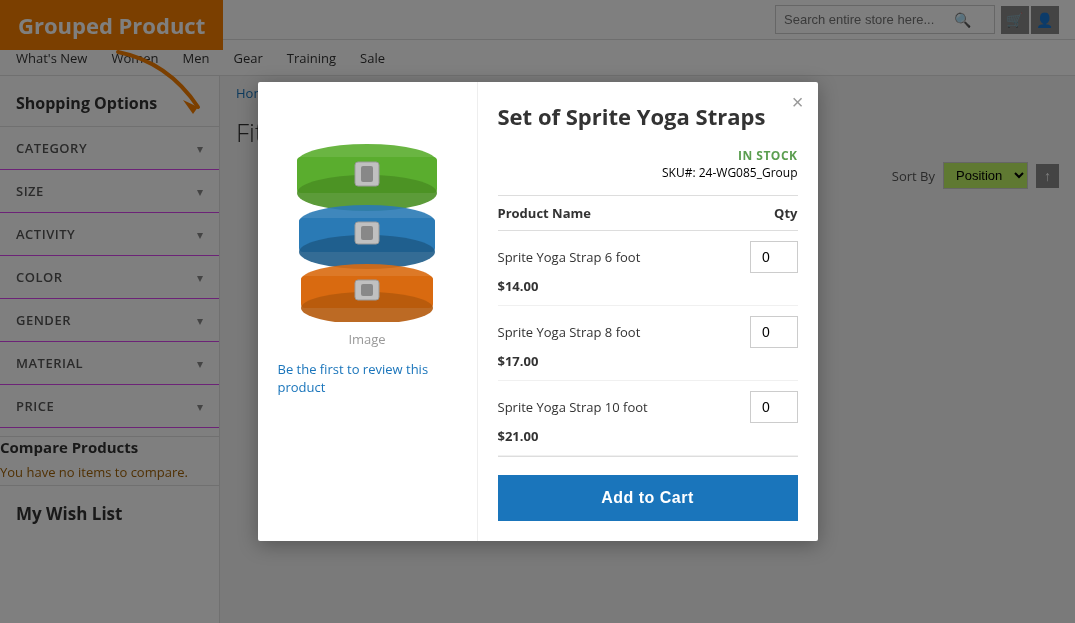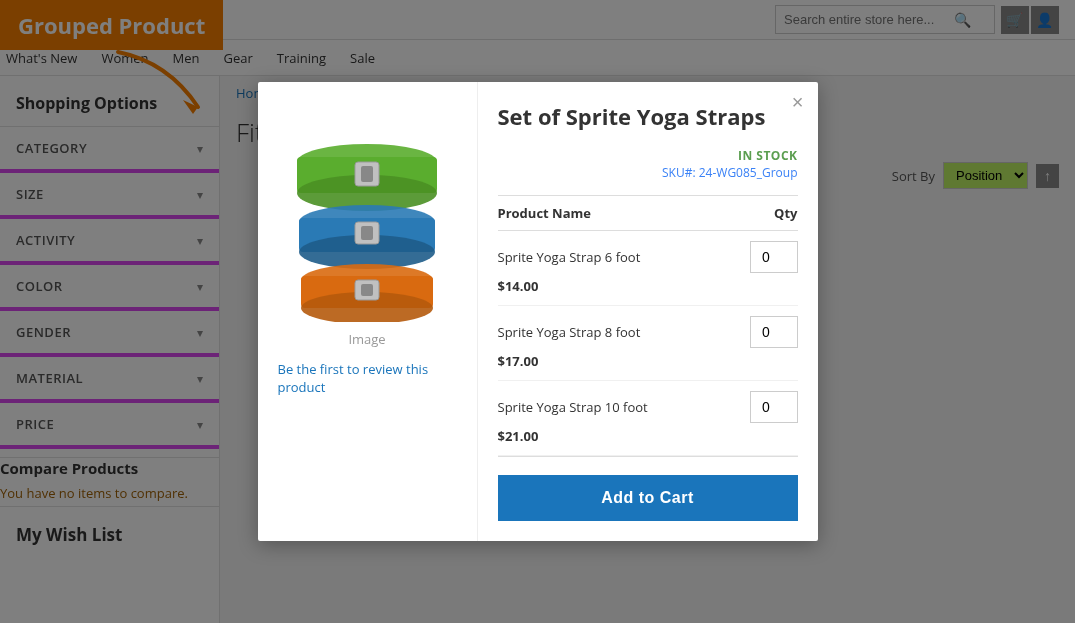--- a/index.html
+++ b/index.html
@@ -7,35 +7,35 @@
 
     
     .header { background: #fff; border-bottom: 1px solid #ddd; padding: 6px 16px; display: flex; align-items: center; justify-content: flex-end; height: 40px; }
     .search-bar { display: flex; align-items: center; border: 1px solid #ccc; background: #fff; padding: 4px 8px; width: 220px; }
     .search-bar input { border: none; outline: none; font-size: 13px; width: 170px; color: #999; }
     .search-icon { color: #555; font-size: 14px; cursor: pointer; }
     .header-icons { display: flex; margin-left: 6px; gap: 2px; }
     .header-icon-btn { background: #888; color: #fff; border: none; width: 28px; height: 28px; display: flex; align-items: center; justify-content: center; cursor: pointer; font-size: 14px; }
 
     
-    .nav { background: #fff; border-bottom: 1px solid #e0e0e0; display: flex; align-items: center; padding: 0 6px; height: 36px; gap: 24px; }
+    .nav { background: #fff; border-bottom: 1px solid #e0e0e0; display: flex; align-items: center; padding: 0 16px; height: 36px; gap: 24px; }
     .nav-item { font-size: 13px; color: #333; text-decoration: none; cursor: pointer; padding: 8px 0; font-weight: 500; }
 
     
     .grouped-banner { position: absolute; top: 0; left: 0; background: #f77f00; color: #fff; font-size: 22px; font-weight: 700; padding: 10px 18px; z-index: 100; }
 
     
     .arrow-container { position: absolute; top: 42px; left: 108px; z-index: 101; pointer-events: none; }
     .arrow-svg { width: 110px; height: 80px; }
 
     
     .sidebar { position: absolute; left: 0; top: 76px; width: 220px; background: #fff; height: calc(100% - 76px); border-right: 1px solid #e0e0e0; padding: 16px 0; overflow: hidden; }
     .sidebar-section-title { font-size: 16px; font-weight: 700; color: #333; padding: 0 16px 12px; }
     .sidebar-filter { border-top: 1px solid #e0e0e0; }
-    .sidebar-filter-item { display: flex; justify-content: space-between; align-items: center; padding: 12px 16px; cursor: pointer; border-bottom: 4px solid #d946ef; }
+    .sidebar-filter-item { display: flex; justify-content: space-between; align-items: center; padding: 12px 16px; cursor: pointer; border-bottom: 1px solid #d946ef; }
     .sidebar-filter-label { font-size: 13px; font-weight: 600; color: #555; letter-spacing: 0.5px; }
     .sidebar-filter-chevron { color: #888; font-size: 12px; }
     .compare-section { padding: 0; border-top: 1px solid #e0e0e0; margin-top: 8px; }
     .compare-title { font-size: 15px; font-weight: 700; color: #333; margin-bottom: 6px; }
     .compare-text { font-size: 13px; color: #a16207; }
     .wishlist-section { padding: 16px; border-top: 1px solid #e0e0e0; margin-top: 4px; }
     .wishlist-title { font-size: 17px; font-weight: 700; color: #333; }
 
     
     .main-content { position: absolute; left: 220px; top: 76px; right: 0; bottom: 0; background: #f5f5f5; overflow: hidden; }
@@ -55,21 +55,21 @@
     .modal { background: #fff; border-radius: 2px; width: 560px; max-height: 520px; position: relative; box-shadow: 0 4px 20px rgba(0,0,0,0.3); overflow: hidden; display: flex; }
     .modal-image-section { width: 220px; flex-shrink: 0; padding: 20px; display: flex; flex-direction: column; align-items: center; justify-content: flex-start; border-right: 1px solid #eee; }
     .modal-image-placeholder { width: 180px; height: 220px; position: relative; }
     .image-label { font-size: 13px; color: #999; margin-top: 8px; }
     .review-link { color: #1a75bb; font-size: 13px; text-decoration: none; cursor: pointer; margin-top: 12px; }
 
     .modal-content-section { flex: 1; padding: 20px; overflow-y: auto; }
     .modal-close { position: absolute; top: 10px; right: 14px; font-size: 20px; color: #999; cursor: pointer; background: none; border: none; line-height: 1; z-index: 10; }
     .modal-title { font-size: 22px; font-weight: 700; color: #333; margin-bottom: 16px; line-height: 1.3; }
     .stock-status { text-align: right; font-size: 12px; font-weight: 700; color: #5b9e50; letter-spacing: 0.5px; }
-    .sku { text-align: right; font-size: 12px; color: #3b82f6; margin-bottom: 14px; }
+    .sku { text-align: right; font-size: 12px; color: #000000; margin-bottom: 14px; }
     .product-table { width: 100%; border-top: 1px solid #ddd; border-bottom: 1px solid #ddd; }
     .product-table-header { display: flex; justify-content: space-between; padding: 8px 0; border-bottom: 1px solid #ddd; }
     .table-col-name { font-size: 13px; font-weight: 700; color: #333; }
     .table-col-qty { font-size: 13px; font-weight: 700; color: #333; }
     .product-row { border-bottom: 1px solid #f0f0f0; padding: 10px 0; }
     .product-row-top { display: flex; justify-content: space-between; align-items: center; }
     .product-row-name { font-size: 13px; color: #333; }
     .product-row-price { font-size: 13px; font-weight: 700; color: #333; margin-top: 4px; }
     .qty-input { width: 48px; height: 32px; border: 1px solid #ccc; text-align: center; font-size: 14px; padding: 4px; }
     .add-to-cart-btn { display: block; width: 100%; background: #1a75bb; color: #fff; border: none; padding: 14px; font-size: 16px; font-weight: 700; cursor: pointer; margin-top: 18px; letter-spacing: 0.5px; }

